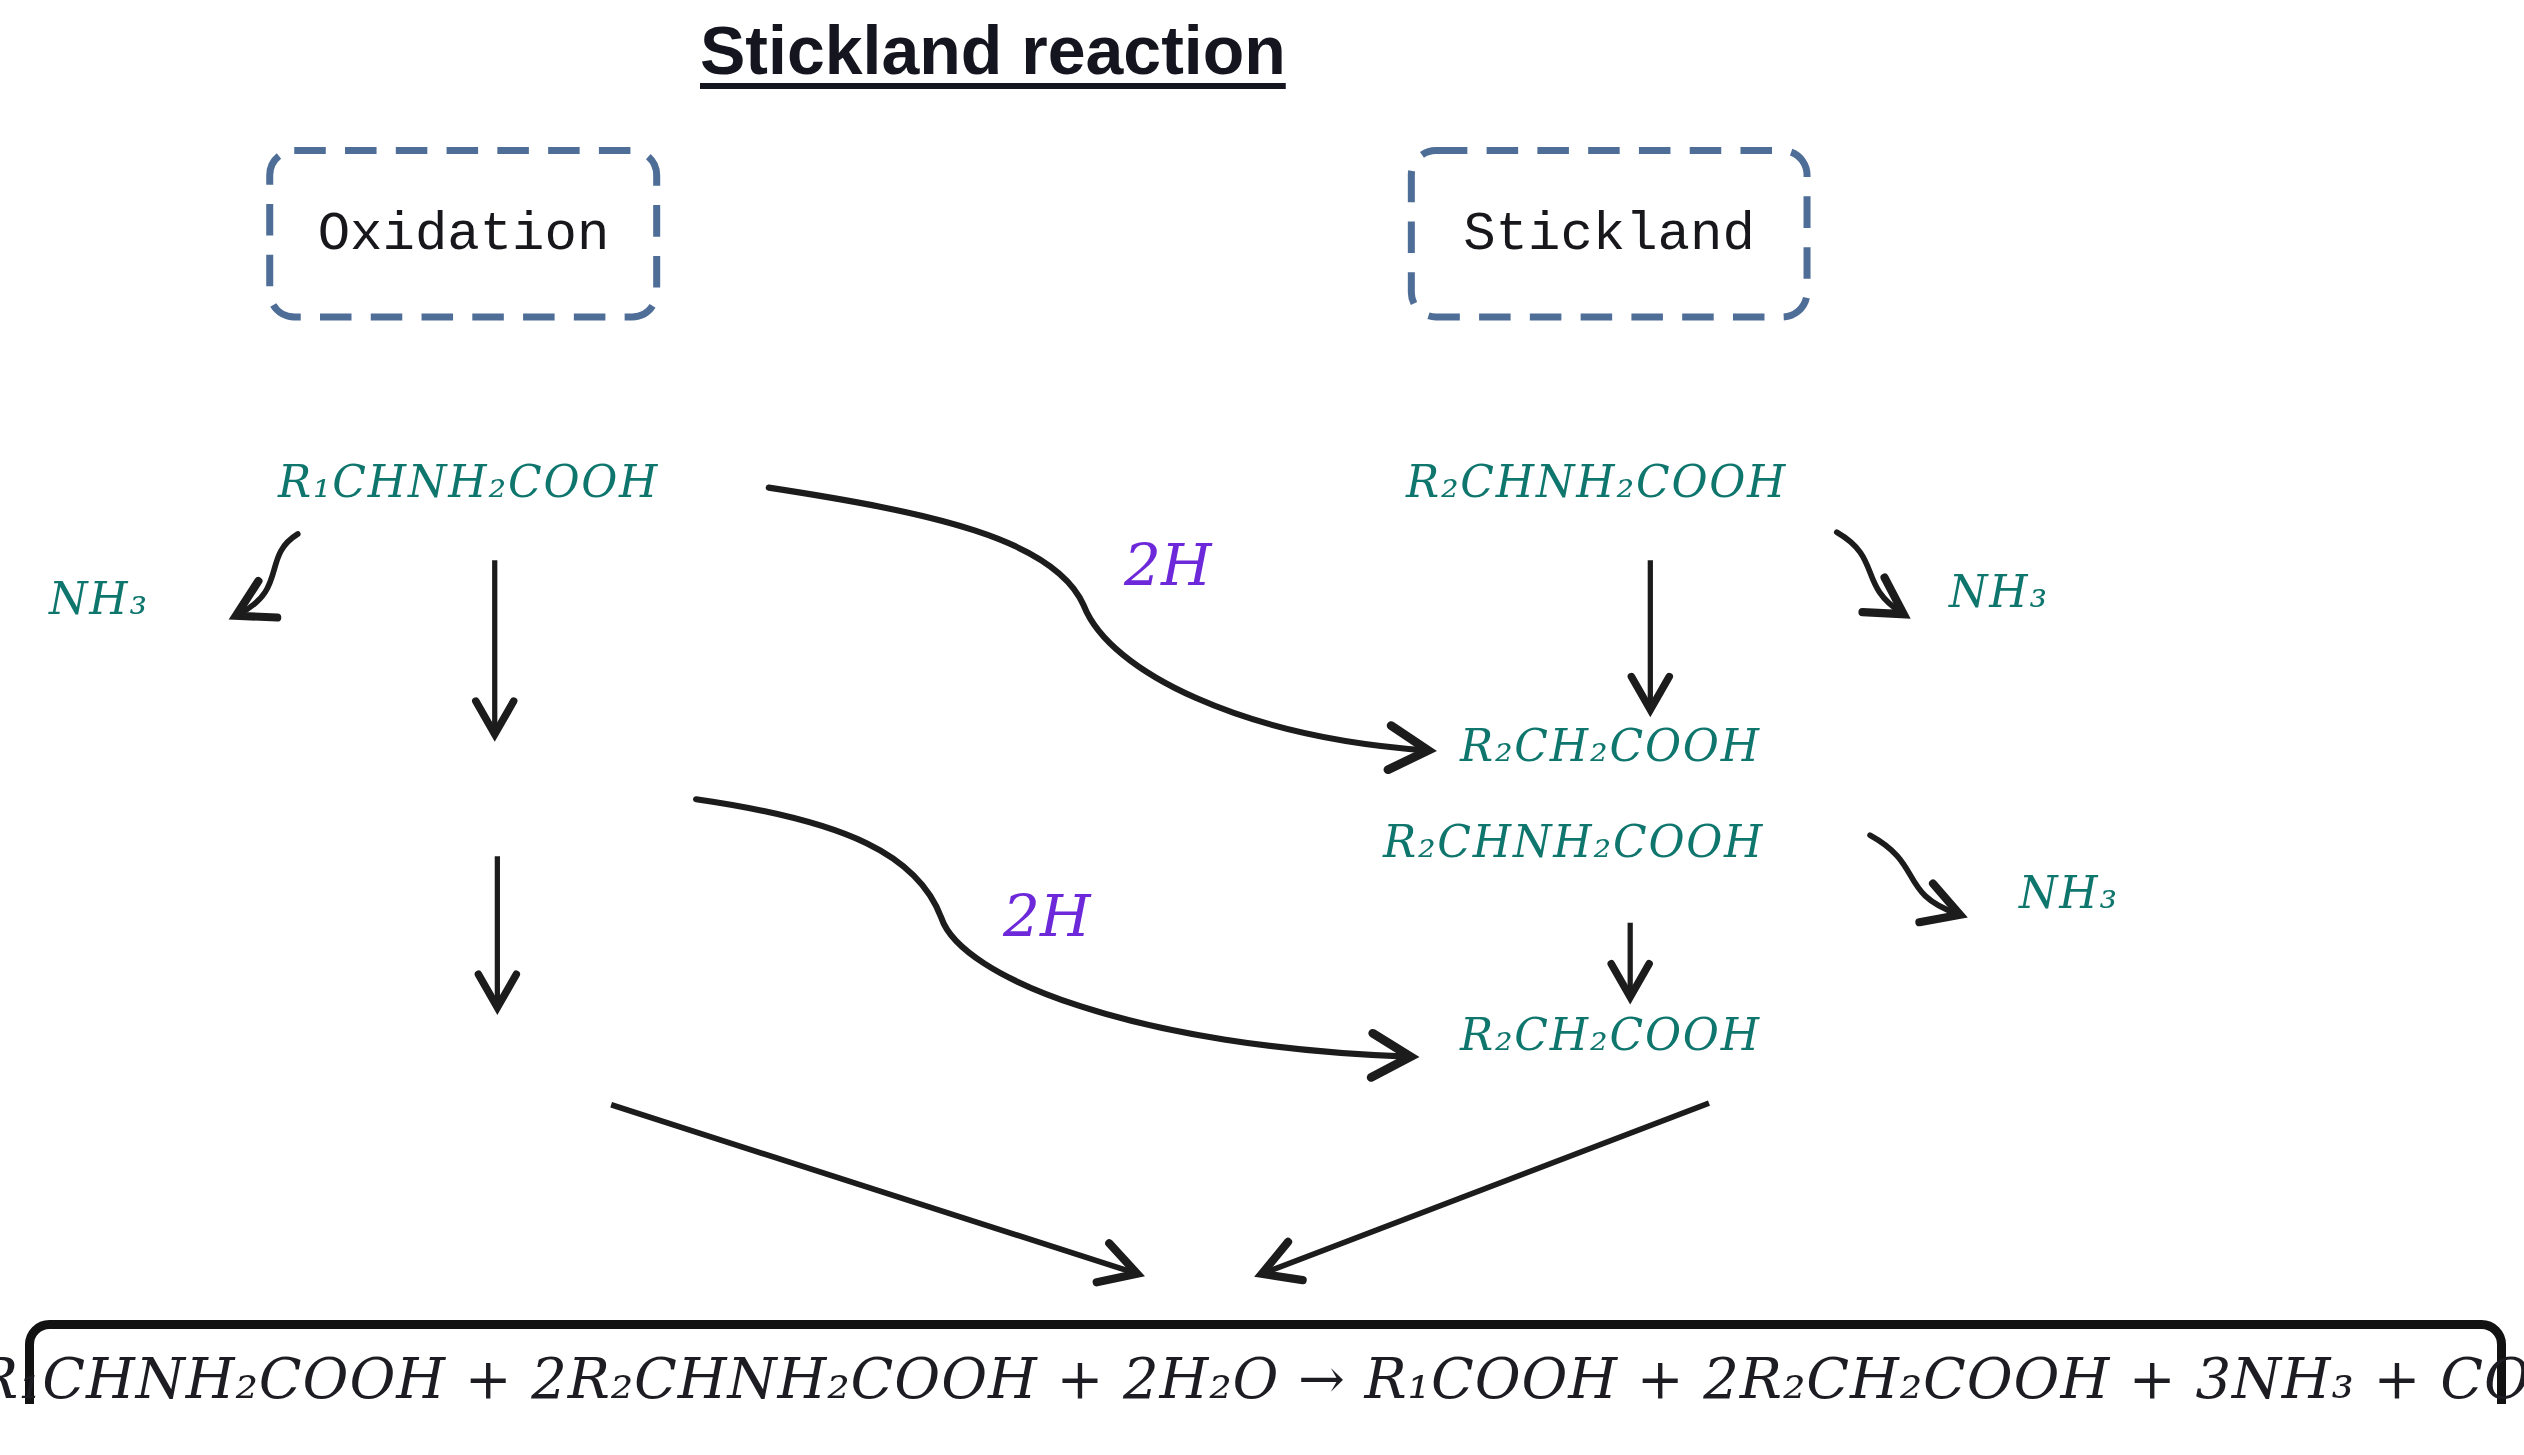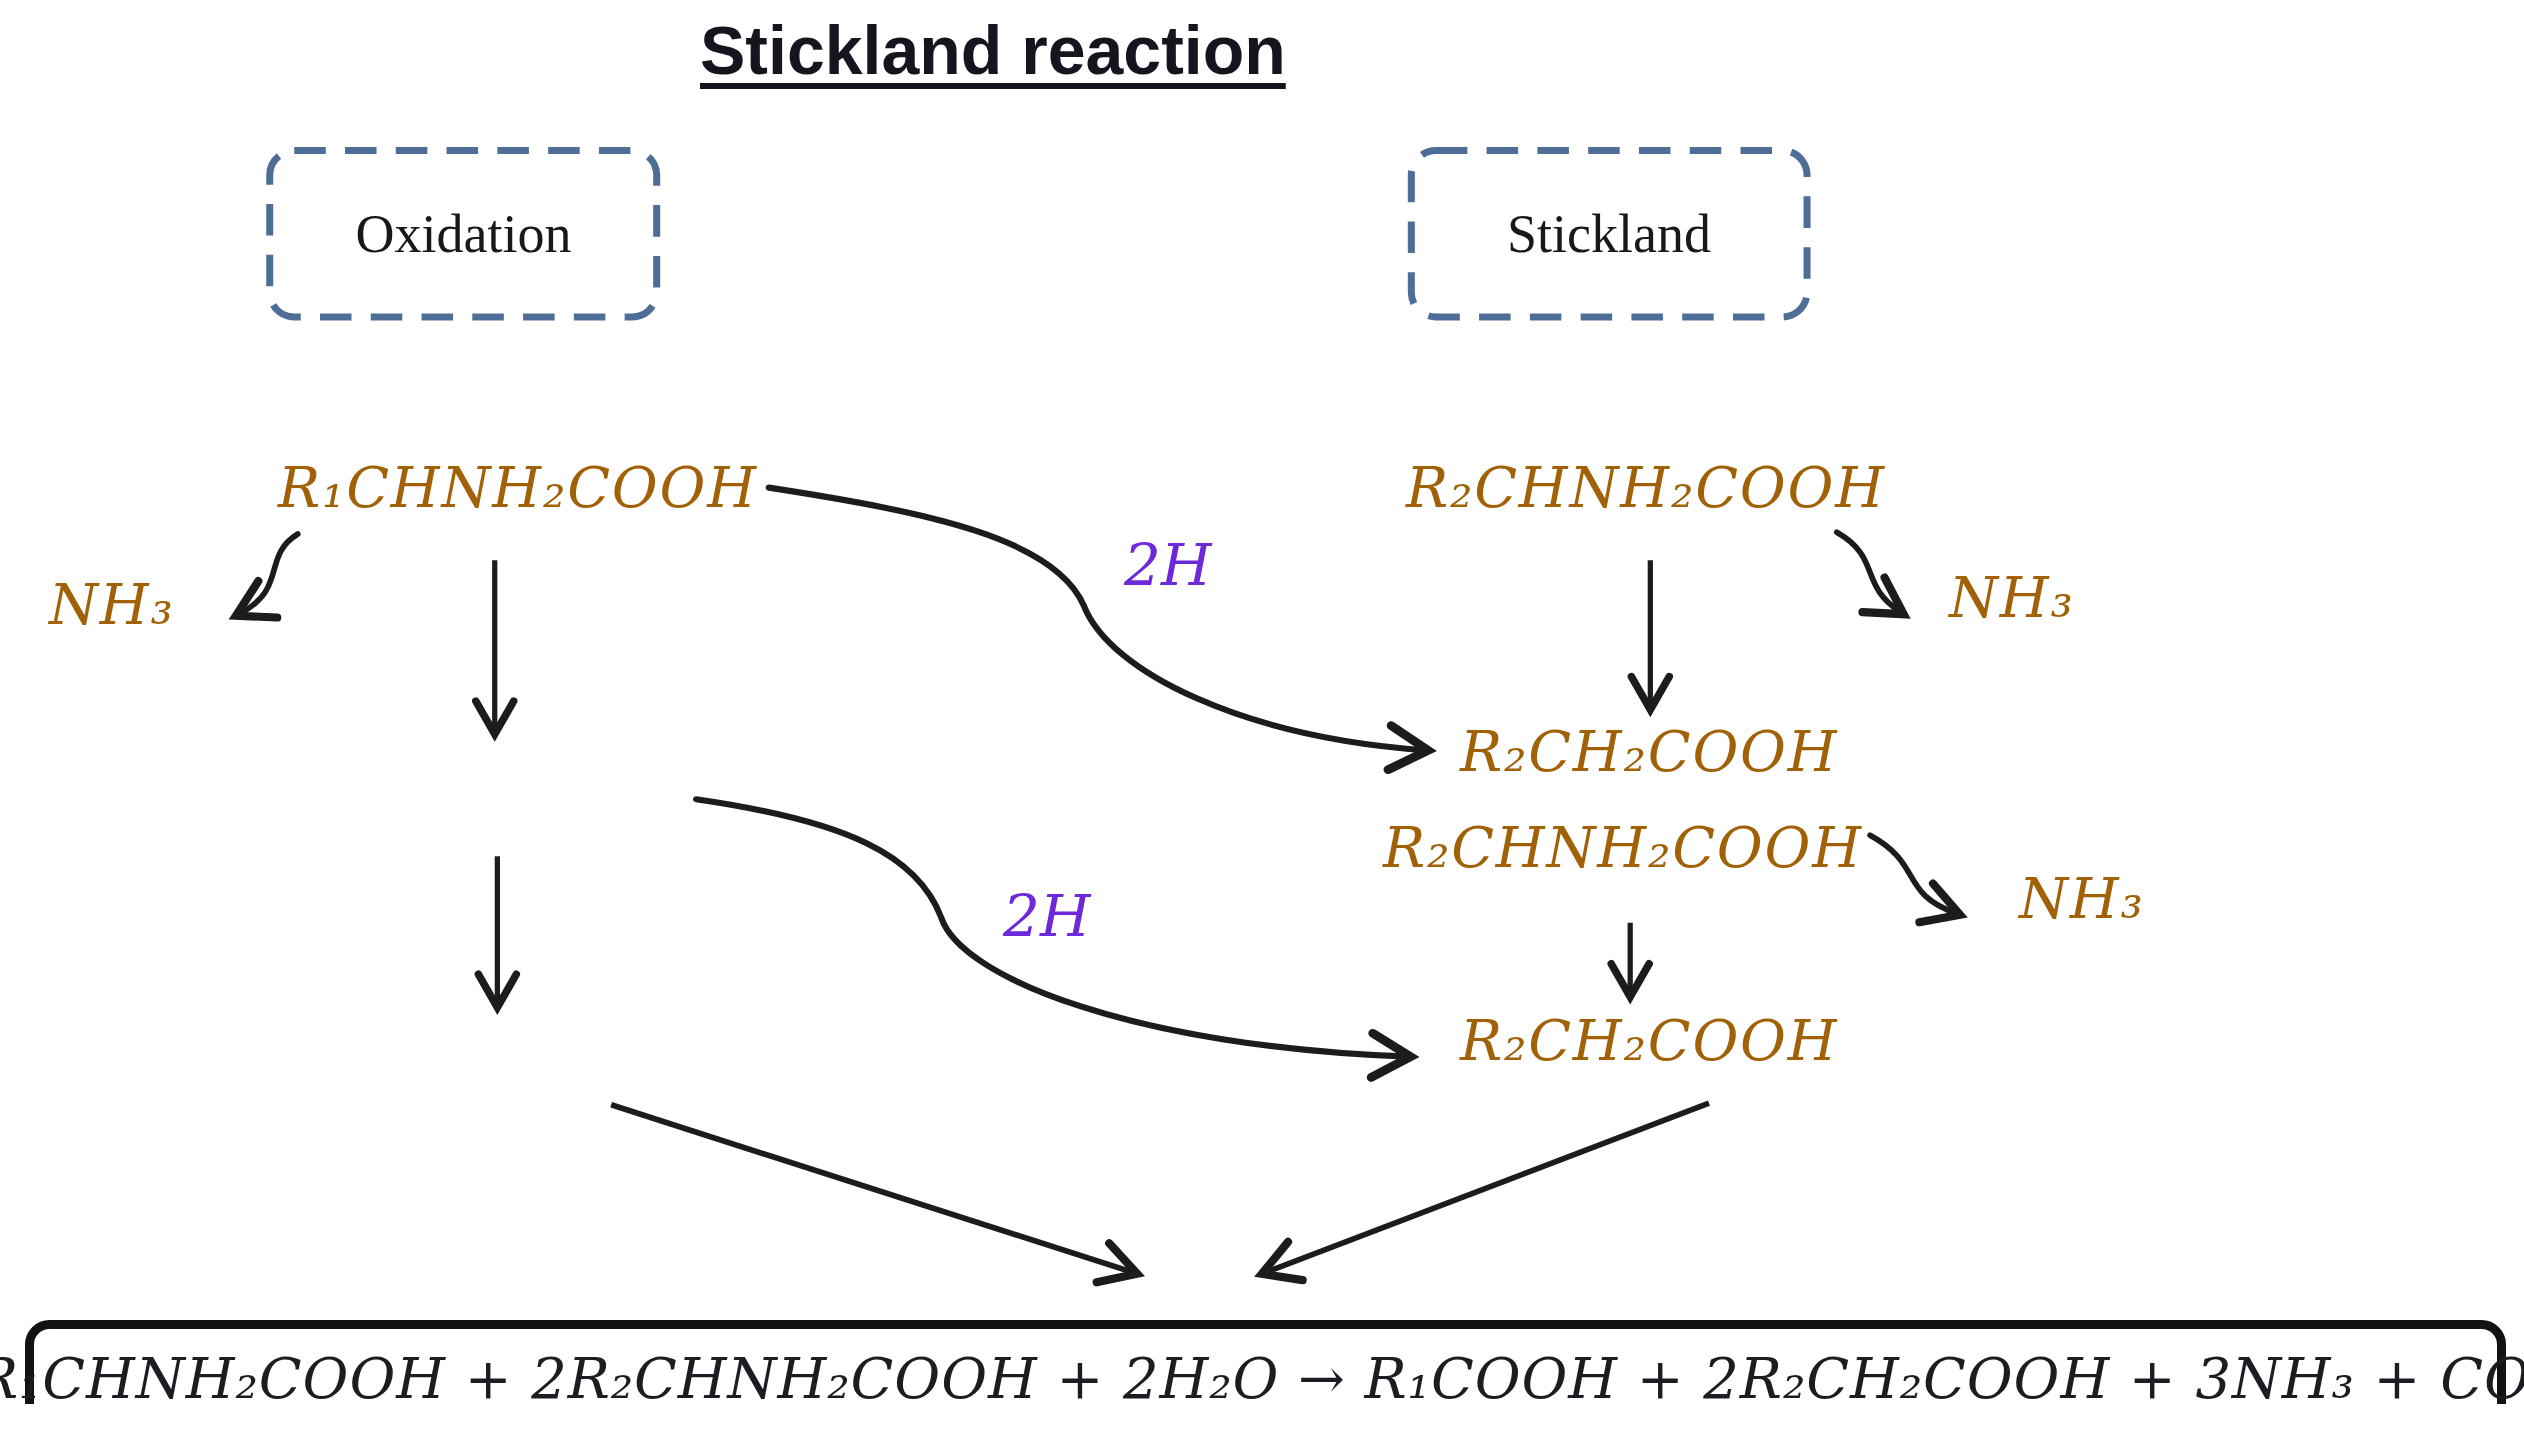--- a/index.html
+++ b/index.html
@@ -16,31 +16,31 @@
     font-family:"Liberation Sans","DejaVu Sans",sans-serif;
     font-weight:bold;
     font-size:68px;
     color:#15151f;
     text-decoration:underline;
     text-decoration-thickness:6.1px;
     text-underline-offset:8.8px;
     white-space:nowrap;
   }
   .boxlabel{
-    font-family:Liberation Serif, serif;
+    font-family:Liberation Mono, monospace;
     font-size:54px;
     color:#17171c;
     display:flex;align-items:center;justify-content:center;
     white-space:nowrap;
   }
   .formula{
     font-style:italic;
-    font-size:56px;
+    font-size:44px;
     line-height:1.05;
-    color:#a16207;
+    color:#0f766e;
     white-space:nowrap;
     letter-spacing:1.8px;
   }
   .hlabel{
     font-style:italic;
     font-size:58px;
     color:#6d28d9;
     white-space:nowrap;
   }
   .eqbox{

